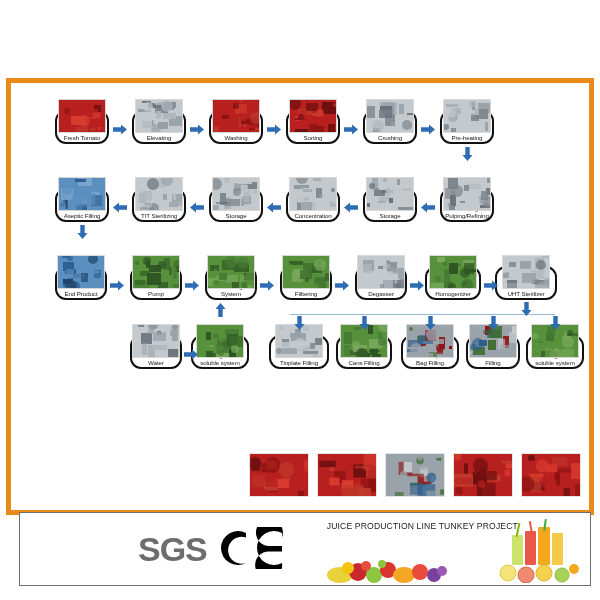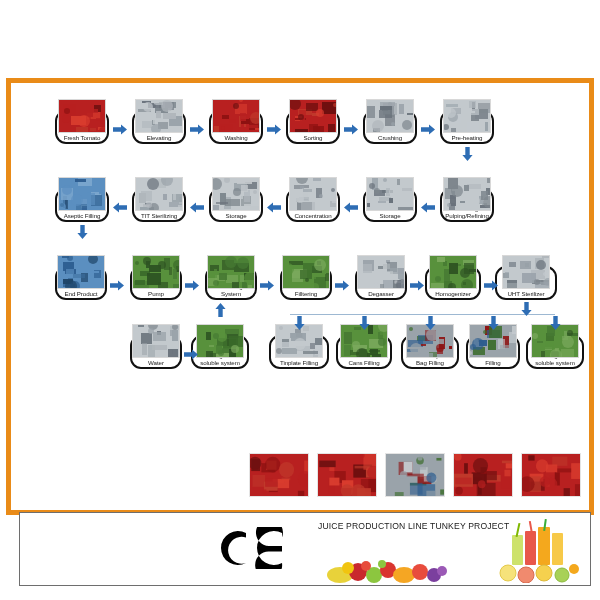--- a/index.html
+++ b/index.html
@@ -75,20 +75,21 @@
     position:absolute;left:200px;top:14px;width:68px;height:42px;
   }
   .banner-text{position:absolute;left:298px;top:8px;width:200px;}
   .banner-text .line1{
     font-size:8.6px;color:#1b1b1b;letter-spacing:0.15px;margin-bottom:9px;
     font-family:"Liberation Sans","DejaVu Sans",sans-serif;
   }
   .banner-text .line2{
     font-size:8.6px;color:#1b1b1b;letter-spacing:0.15px;
     font-family:"Liberation Sans","DejaVu Sans",sans-serif;
+    text-align:right;
   }
   .fruit-pile{position:absolute;left:300px;top:40px;width:140px;height:30px;}
   .juice-art{position:absolute;left:470px;top:6px;width:96px;height:64px;}
 </style>
 </head>
 <body>
 
 <div id="root">
 
   <div class="orange-frame">
@@ -990,20 +991,21 @@
               <circle cx="4" cy="23" r="6" fill="#8d1111" opacity="0.7"></circle>
               <circle cx="16" cy="9" r="5" fill="#d93c2e" opacity="0.7"></circle>
               <circle cx="23" cy="23" r="5" fill="#b82020" opacity="0.7"></circle>
               <circle cx="18" cy="21" r="4" fill="#b82020" opacity="0.7"></circle>
             </svg></div>
         </div>
 
       <div class="banner">
 
 
+        <div class="sgs">SGS</div>
 
         <div class="ce">
           <svg viewBox="0 0 68 42" width="68" height="42">
             <path d="M26 6 A17 17 0 1 0 26 36 A13.5 13.5 0 1 1 26 10.5 Z" fill="#000"></path>
             <path d="M62 6 A17 17 0 1 0 62 36 A13.5 13.5 0 1 1 49 24.5 L62 24.5 L62 19 L49 19 A13.5 13.5 0 1 1 62 10.5 Z" fill="#000"></path>
           </svg>
         </div>
 
         <div class="banner-text">
           <div class="line2">JUICE PRODUCTION LINE TUNKEY PROJECT</div>

